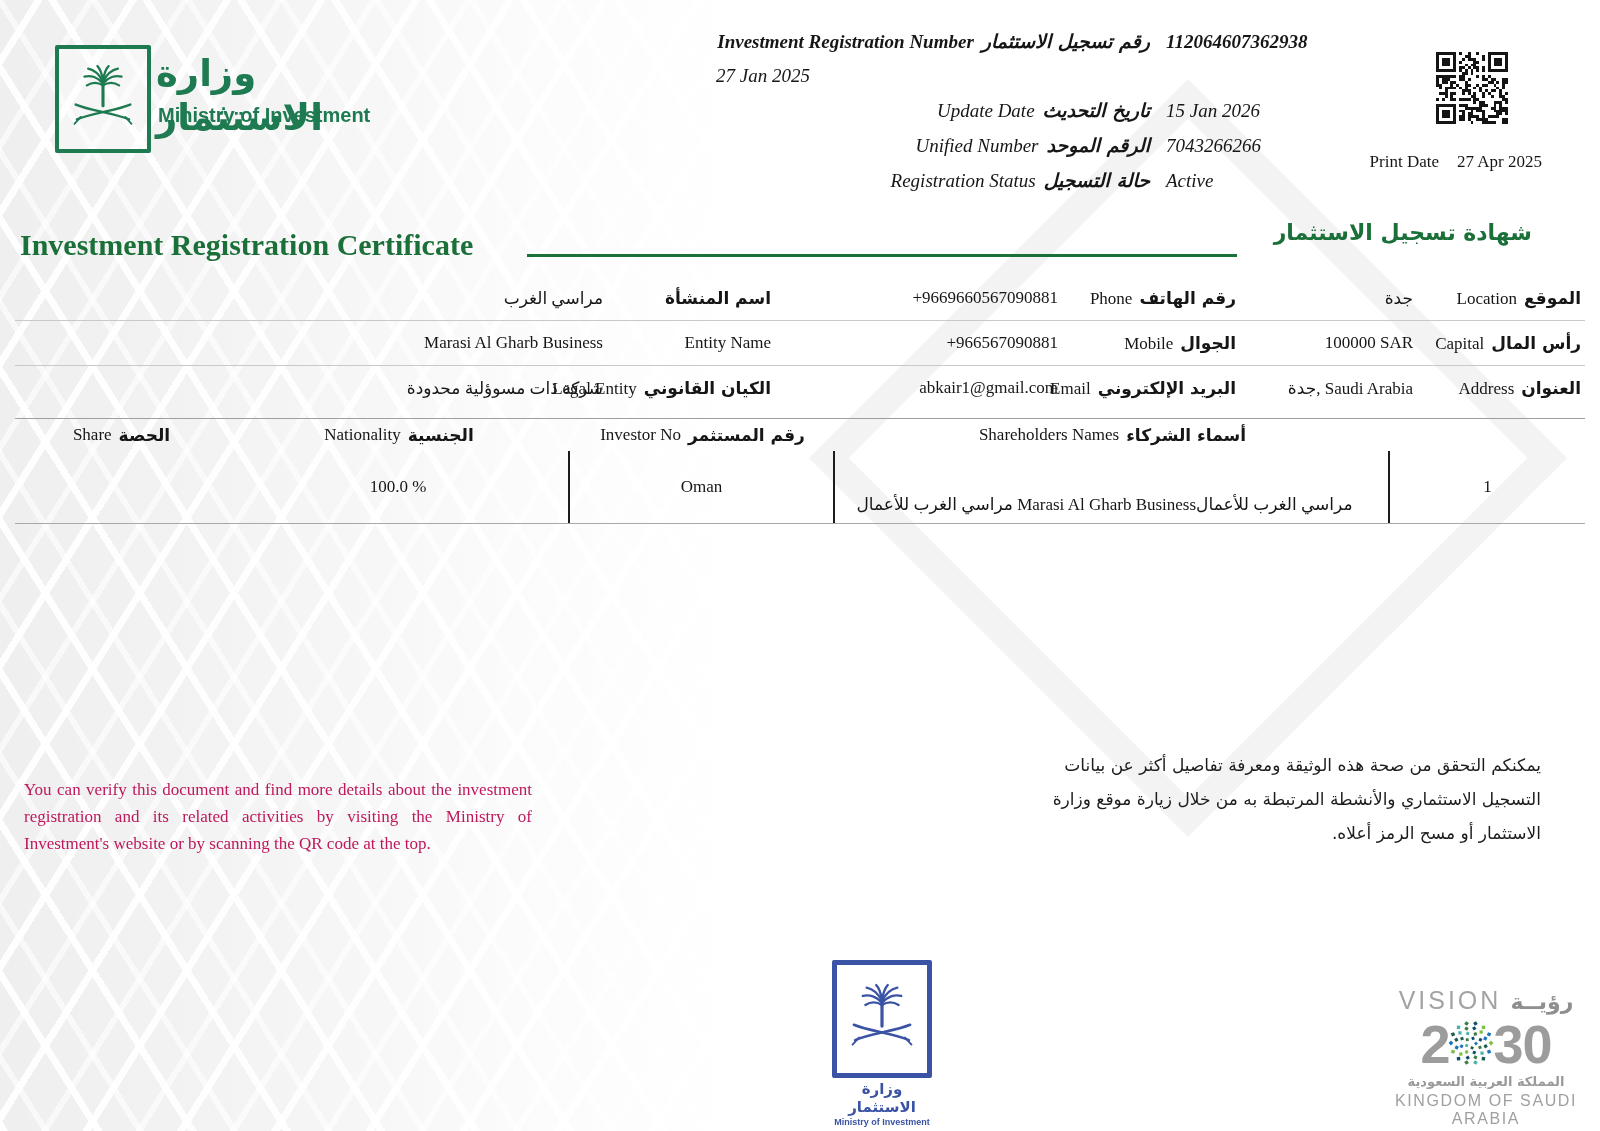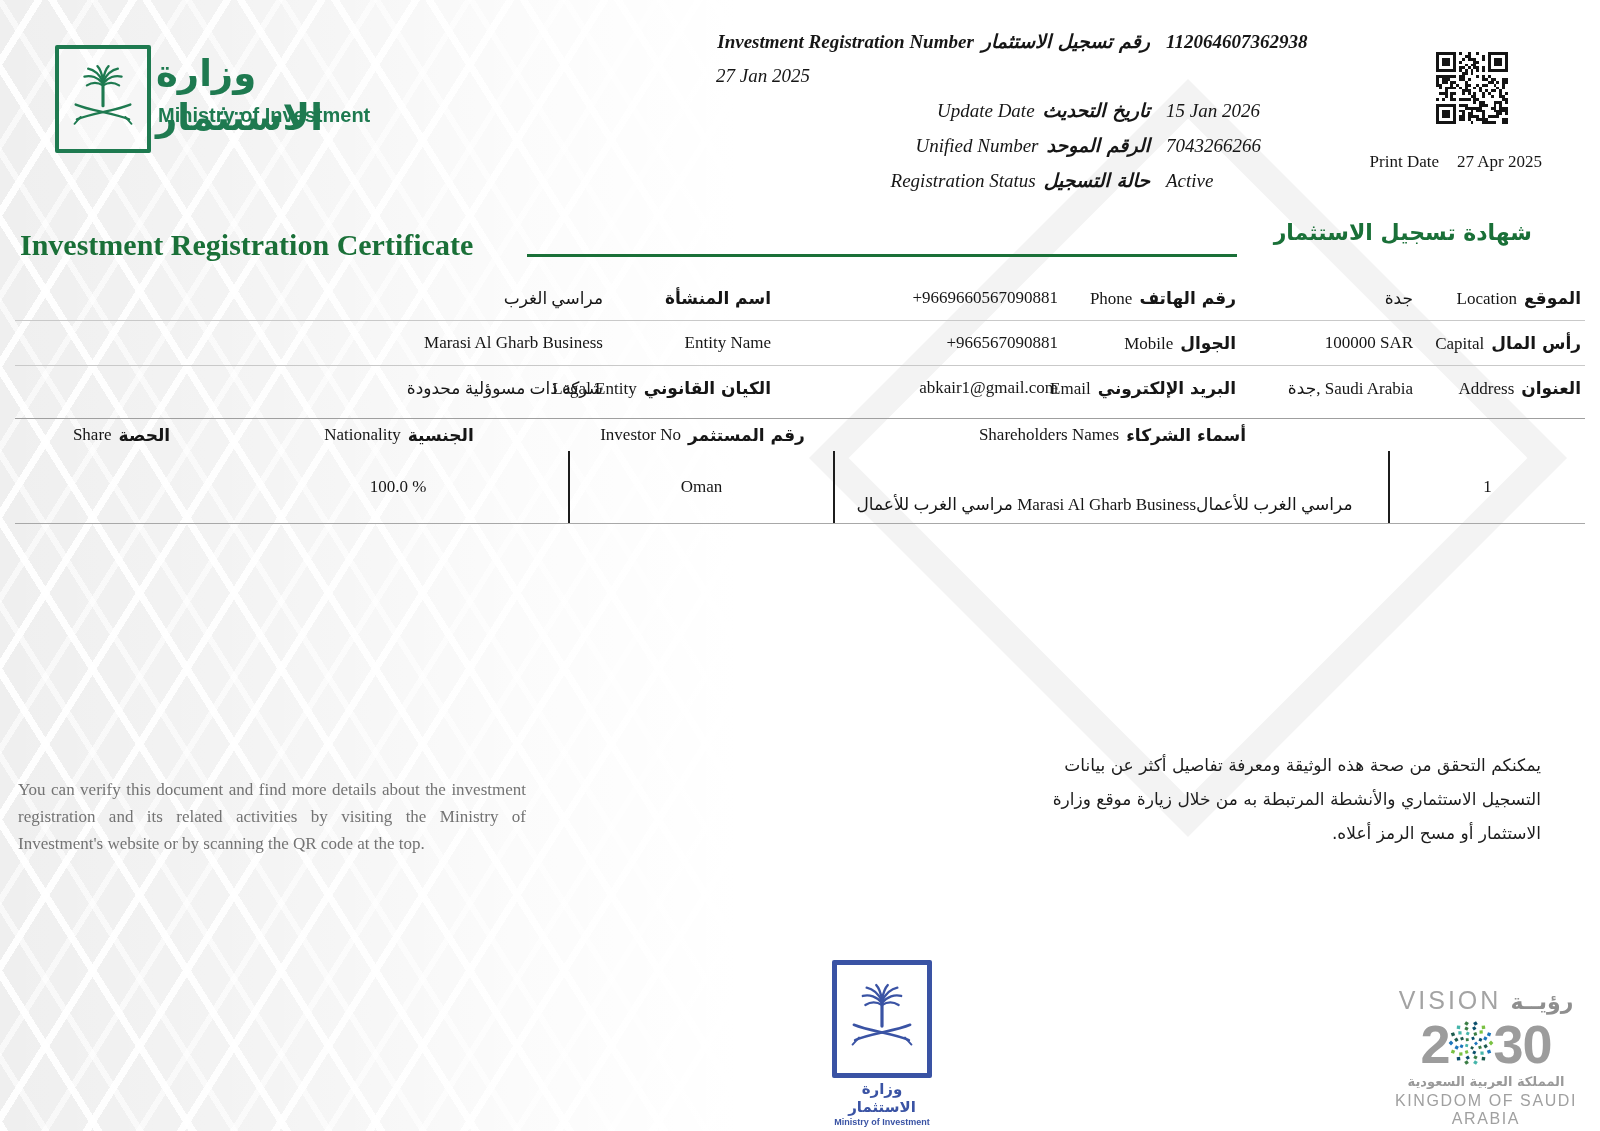--- a/index.html
+++ b/index.html
@@ -78,22 +78,22 @@
   .sh-h .en{font-weight:normal;}
   .sh-data{min-height:72px;font-size:17px;}
   .sh-data > div{display:flex;align-items:center;justify-content:center;padding:4px 0;}
   .sh-data > div:nth-child(n+2){border-right:2px solid #1c1c1c;}
   .sd-names{flex-direction:row;align-items:flex-end !important;justify-content:center;
     text-align:right;padding-right:14px !important;line-height:29px;}
 
   
   .verify-ar{position:absolute;right:59px;top:748px;width:500px;direction:rtl;text-align:right;
     font-family:"DejaVu Sans","Liberation Sans",sans-serif;font-size:17px;line-height:34px;color:#1c1c1c;}
-  .verify-en{position:absolute;left:18px;top:776px;width:508px;font-size:17px;line-height:27px;
-    text-align:justify;color:#737373;}
+  .verify-en{position:absolute;left:24px;top:776px;width:508px;font-size:17px;line-height:27px;
+    text-align:justify;color:#be185d;}
 
   
   .stamp{position:absolute;left:826px;top:960px;width:112px;text-align:center;
     color:var(--stamp-blue,#3a53a4);}
   .stamp-box{width:100px;height:118px;border:5px solid var(--stamp-blue,#3a53a4);border-radius:2px;
     margin:0 auto;display:flex;align-items:center;justify-content:center;box-sizing:border-box;}
   .stamp-ar{font-size:15px;margin-top:2px;}
   .stamp-en{font-family:"Liberation Sans",sans-serif;font-weight:bold;font-size:9px;margin-top:1px;}
 
   .vision{position:absolute;left:1390px;top:986px;width:192px;text-align:center;

